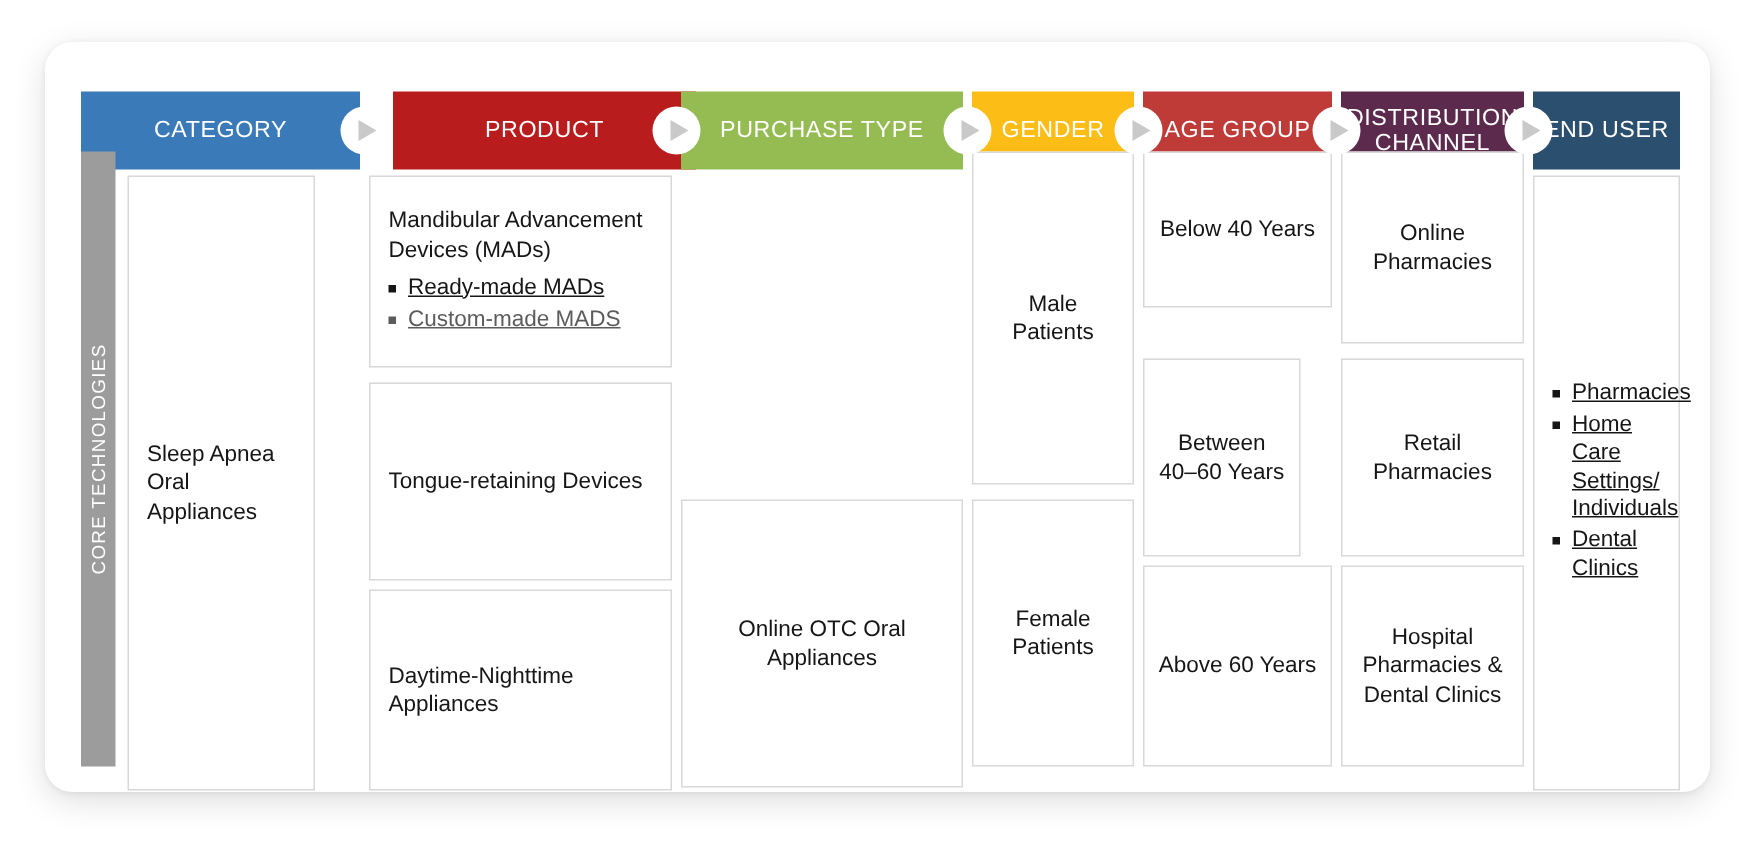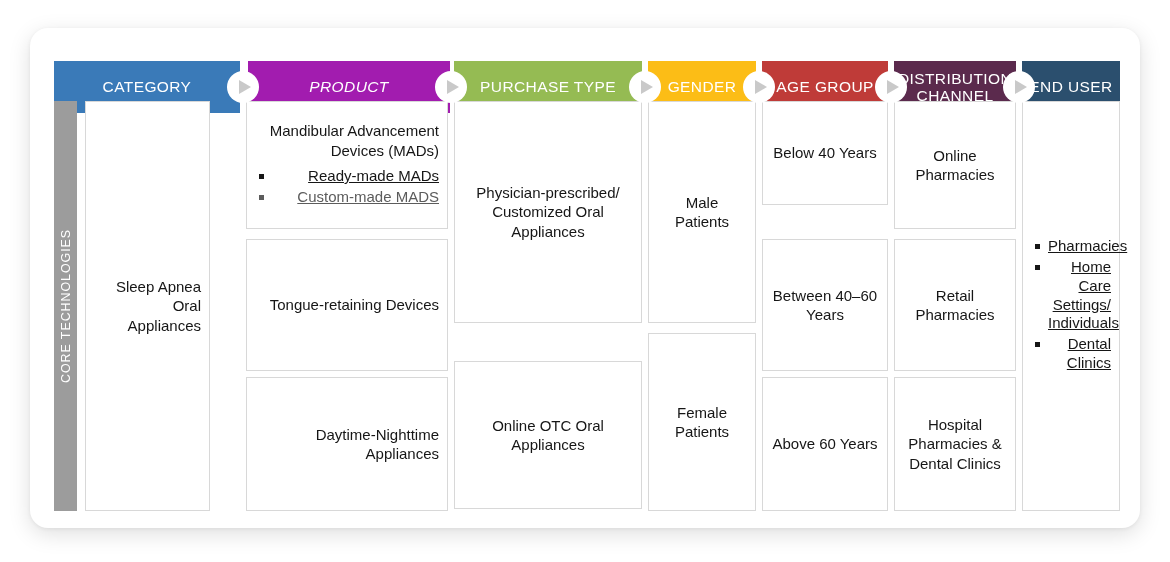--- a/index.html
+++ b/index.html
@@ -119,22 +119,23 @@
     align-items: center;
     justify-content: center;
     text-align: center;
     color: #161616;
     font-size: 15px;
     line-height: 1.28;
     padding: 6px 8px;
   }
   .cell.left-align {
     justify-content: flex-start;
-    text-align: right;
+    text-align: left;
     padding-left: 12px;
+    margin-top: 16px;
   }
   .cell .inner { width: 100%; }
 
   .bullet-list { margin: 0; padding: 0; list-style: none; }
   .bullet-list li {
     position: relative;
     padding-left: 13px;
     margin: 0 0 2px 0;
     font-size: 15px;
     line-height: 1.26;
@@ -156,21 +157,21 @@
 <body>
 
 <div class="page">
   <div class="card">
 
     <div class="header-row" id="header-row">
         <div class="hdr" style="left: 0px; width: 186px; background: rgb(58, 122, 184);">
           <span>CATEGORY</span>
         </div>
         <div class="arrow" style="left: 173px;"></div>
-        <div class="hdr" style="left: 194px; width: 202px; background: #a21caf; font-style: italic;">
+        <div class="hdr" style="left: 208px; width: 202px; background: #b91c1c;">
           <span>PRODUCT</span>
         </div>
         <div class="arrow" style="left: 381px;"></div>
         <div class="hdr" style="left: 400px; width: 188px; background: rgb(149, 187, 83);">
           <span>PURCHASE TYPE</span>
         </div>
         <div class="arrow" style="left: 575px;"></div>
         <div class="hdr" style="left: 594px; width: 108px; background: rgb(252, 189, 22);">
           <span>GENDER</span>
         </div>
@@ -209,46 +210,41 @@
         <div class="cell left-align" style="left: 192px; top: 276px; width: 202px; height: 134px;">
           <div class="inner">
             <div>Daytime-Nighttime Appliances</div>
           </div>
         </div>
         <div class="cell left-align" style="left: 192px; top: 138px; width: 202px; height: 132px;">
           <div class="inner">
             <div>Tongue-retaining Devices</div>
           </div>
         </div>
-        <div class="cell" style="left: 400px; top: 0px; width: 188px; height: 222px;">
-          <div class="inner">
-            <div>Physician-prescribed/ Customized Oral Appliances</div>
-          </div>
-        </div>
-        <div class="cell" style="left: 400px; top: 232px; width: 188px; height: 148px; margin-top: 28px;">
+        <div class="cell" style="left: 400px; top: 232px; width: 188px; height: 192px;">
           <div class="inner">
             <div>Online OTC Oral Appliances</div>
           </div>
         </div>
         <div class="cell" style="left: 594px; top: 0px; width: 108px; height: 222px;">
           <div class="inner">
             <div>Male Patients</div>
           </div>
         </div>
         <div class="cell" style="left: 594px; top: 232px; width: 108px; height: 178px;">
           <div class="inner">
             <div>Female Patients</div>
           </div>
         </div>
         <div class="cell" style="left: 708px; top: 0px; width: 126px; height: 104px;">
           <div class="inner">
             <div>Below 40 Years</div>
           </div>
         </div>
-        <div class="cell" style="left: 708px; top: 138px; width: 126px; height: 132px;">
+        <div class="cell" style="left: 708px; top: 138px; width: 105px; height: 132px;">
           <div class="inner">
             <div>Between 40–60 Years</div>
           </div>
         </div>
         <div class="cell" style="left: 708px; top: 276px; width: 126px; height: 134px;">
           <div class="inner">
             <div>Above 60 Years</div>
           </div>
         </div>
         <div class="cell" style="left: 840px; top: 0px; width: 122px; height: 128px;">

